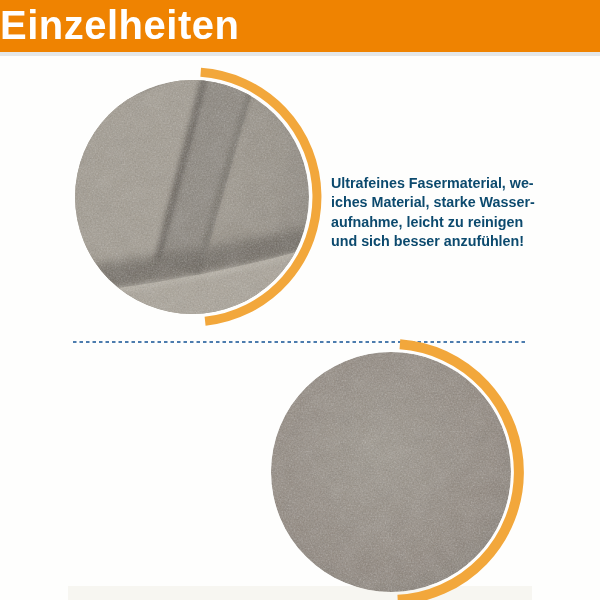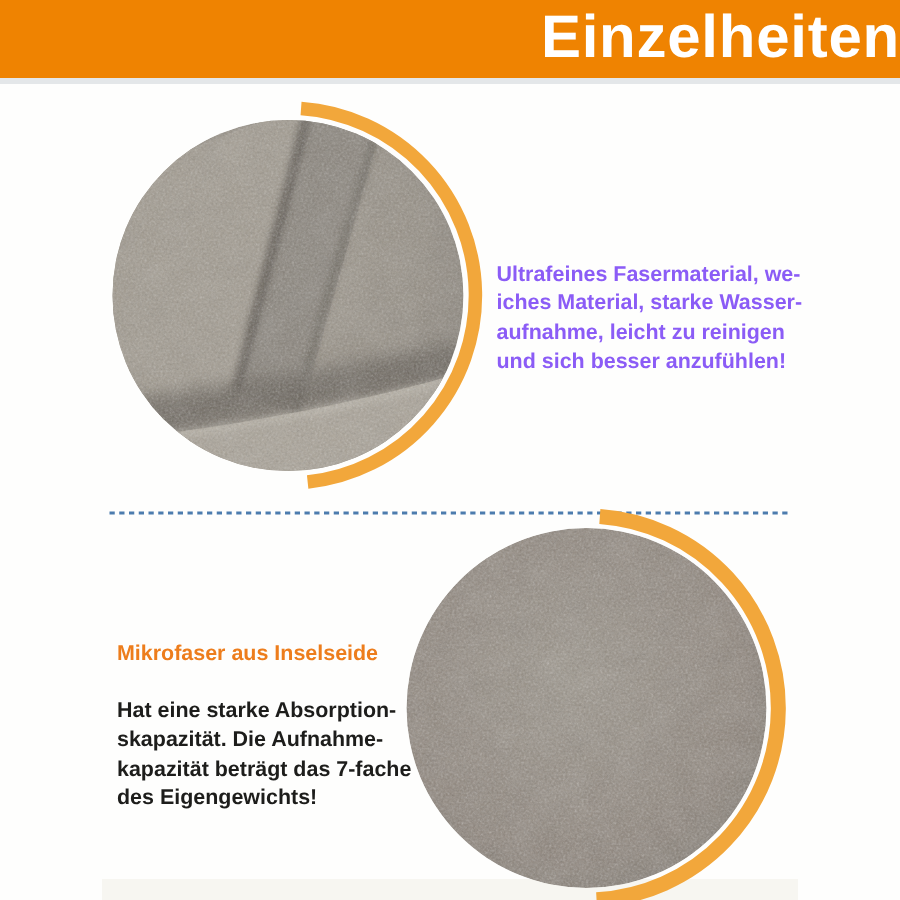--- a/index.html
+++ b/index.html
@@ -2,21 +2,21 @@
 <html><head>
 <meta charset="utf-8">
 <style>
   html,body{margin:0;padding:0;background:#ffffff;}
   .stage{
     position:relative;width:600px;height:600px;overflow:hidden;
     background:#FEFEFD;font-family:"Liberation Sans",sans-serif;
   }
   .banner{
     position:absolute;left:0;top:0;width:600px;height:52px;
-    display:flex;align-items:center;justify-content:flex-end;
+    display:flex;align-items:center;justify-content:flex-start;
   }
   .banner-title{
     color:#FFFFFF;font-weight:bold;font-size:40px;letter-spacing:.5px;line-height:1;
     transform:translateY(-1px);
   }
   .banner-edge{position:absolute;left:0;top:52px;width:600px;height:4px;background:#E4E7E9;}
   .decor{position:absolute;left:0;top:0;width:600px;height:600px;}
   .h-orange{
     position:absolute;font-size:14.3px;font-weight:bold;line-height:18px;
     white-space:nowrap;
@@ -99,24 +99,19 @@
     <line x1="73" y1="342" x2="527" y2="342" stroke="#4C7CAE" stroke-width="2" stroke-dasharray="3.5 3"></line>
 
     <path d="M 399.9 344.3 A 128 128 0 0 1 397.7 599.8" fill="none" stroke="#F2A73B" stroke-width="10"></path>
     <g clip-path="url(#c2)" aria-label="Close-up gray microfiber felt texture, circular photo">
       <circle cx="391" cy="472" r="120" fill="url(#g2)"></circle>
       <rect x="269" y="350" width="244" height="244" filter="url(#fmottle)" opacity="0.16"></rect>
       <rect x="269" y="350" width="244" height="244" filter="url(#fnoise)" opacity="0.45"></rect>
     </g>
   </svg>
 
-  <div class="body-text" id="block1-body" style="color: #8b5cf6;">Ultrafeines Fasermaterial, we-
+  <div class="body-text" id="block1-body" style="color: #0c4a6e;">Ultrafeines Fasermaterial, we-
 iches Material, starke Wasser-
 aufnahme, leicht zu reinigen
 und sich besser anzufühlen!</div>
 
-  <div class="h-orange" id="block2-heading" style="color: rgb(237, 125, 28);">Mikrofaser aus Inselseide</div>
-  <div class="body-text" id="block2-body" style="color: rgb(29, 29, 27);">Hat eine starke Absorption-
-skapazität. Die Aufnahme-
-kapazität beträgt das 7-fache
-des Eigengewichts!</div>
 
 </div>
 
 </body></html>

